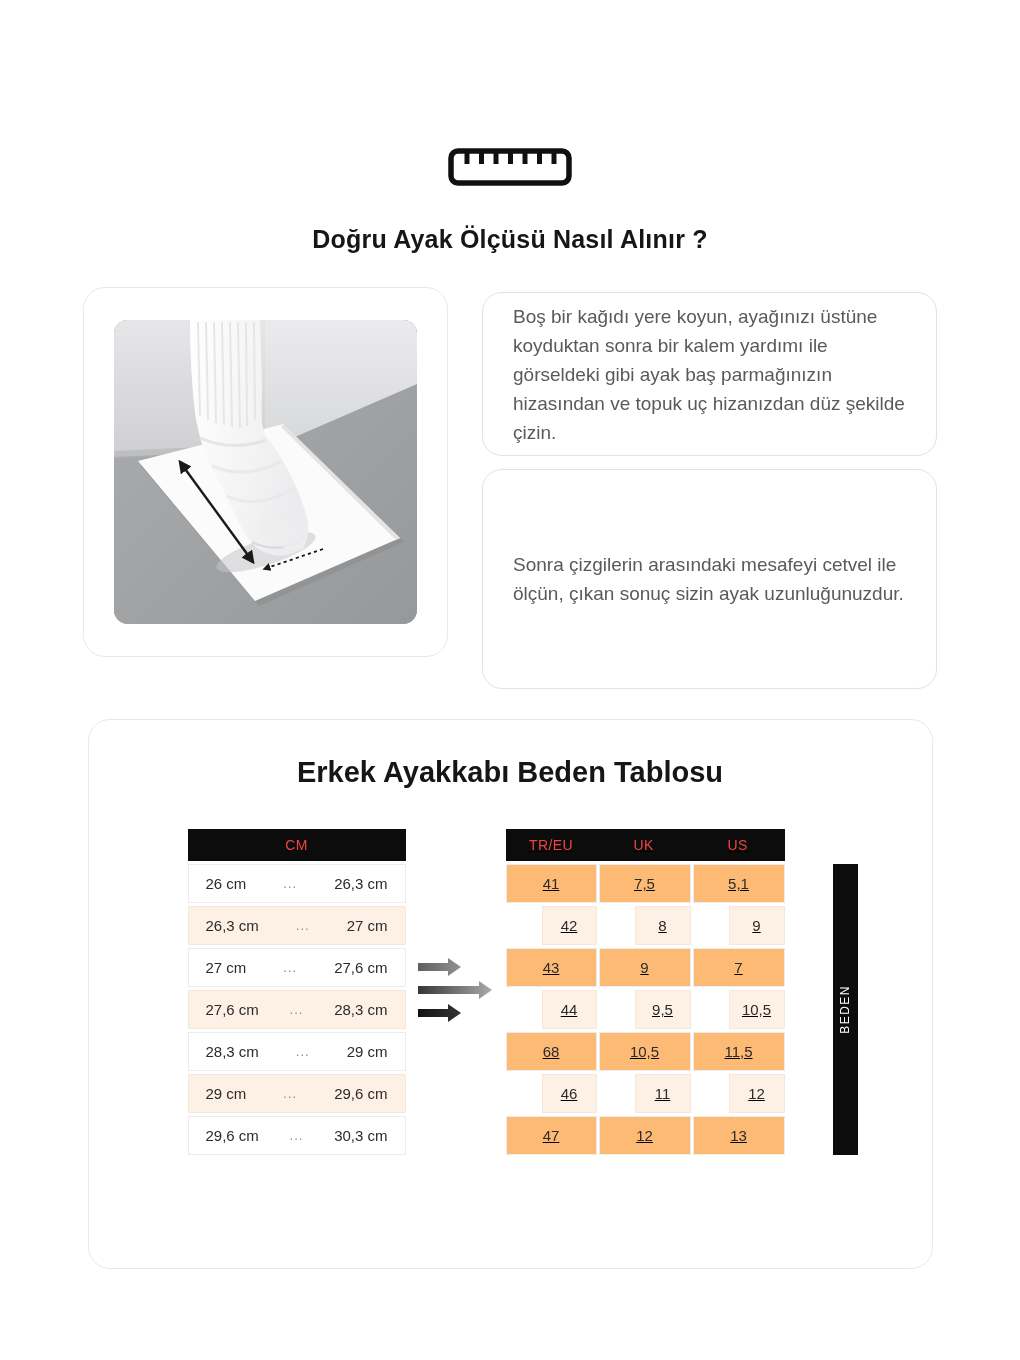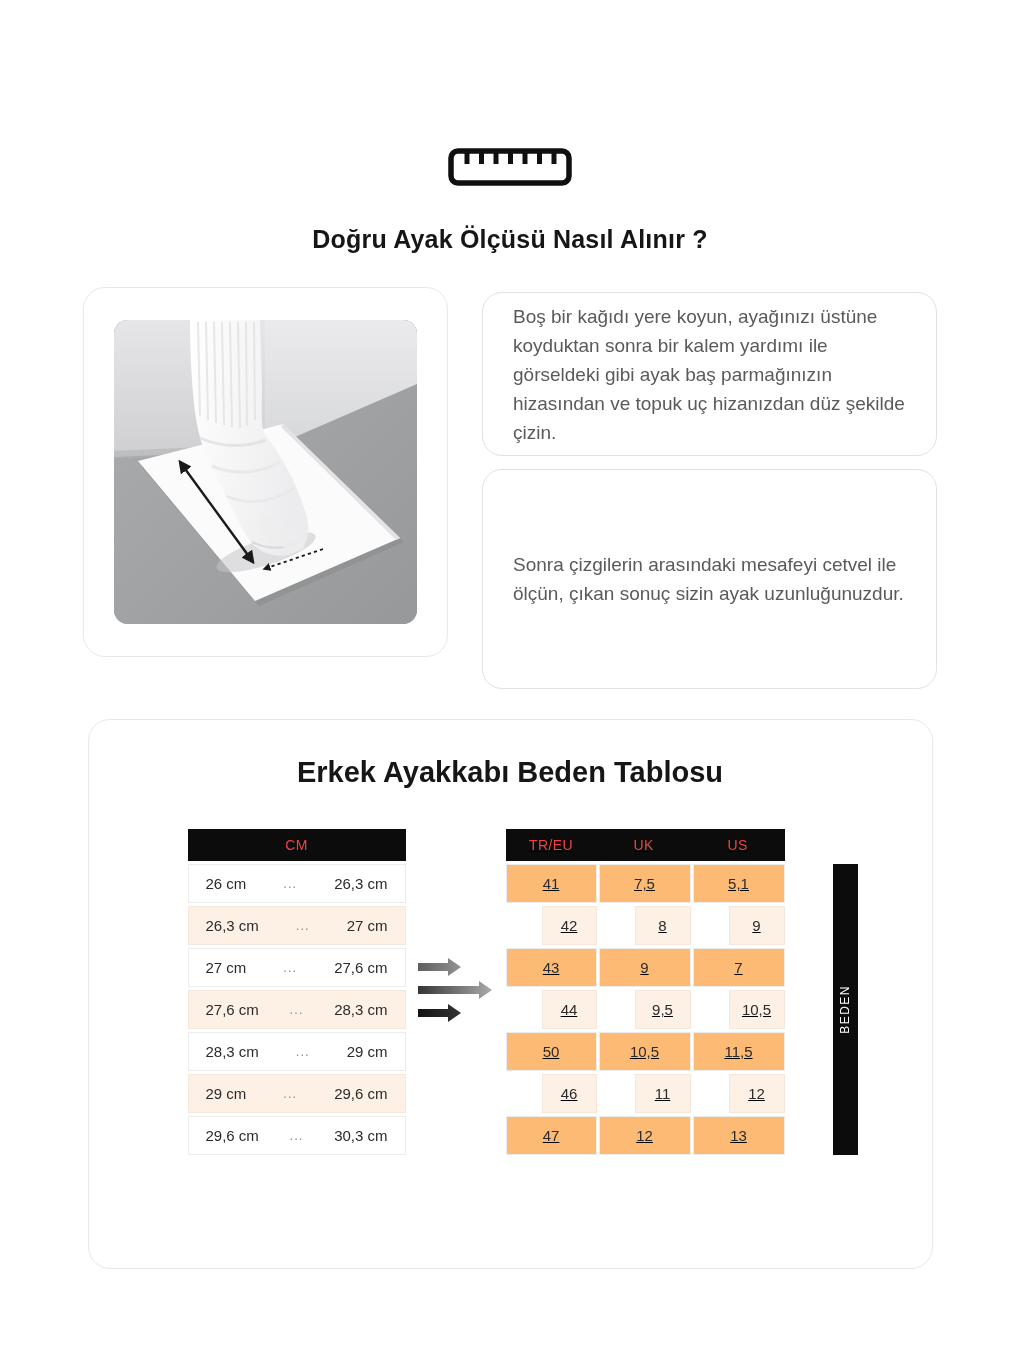--- a/index.html
+++ b/index.html
@@ -258,21 +258,21 @@
           <div class="size-cell">43</div>
           <div class="size-cell">9</div>
           <div class="size-cell">7</div>
         </div>
         <div class="size-row alt">
           <div class="size-cell">44</div>
           <div class="size-cell">9,5</div>
           <div class="size-cell">10,5</div>
         </div>
         <div class="size-row">
-          <div class="size-cell">50</div>
+          <div class="size-cell">68</div>
           <div class="size-cell">10,5</div>
           <div class="size-cell">11,5</div>
         </div>
         <div class="size-row alt">
           <div class="size-cell">46</div>
           <div class="size-cell">11</div>
           <div class="size-cell">12</div>
         </div>
         <div class="size-row">
           <div class="size-cell">47</div>

